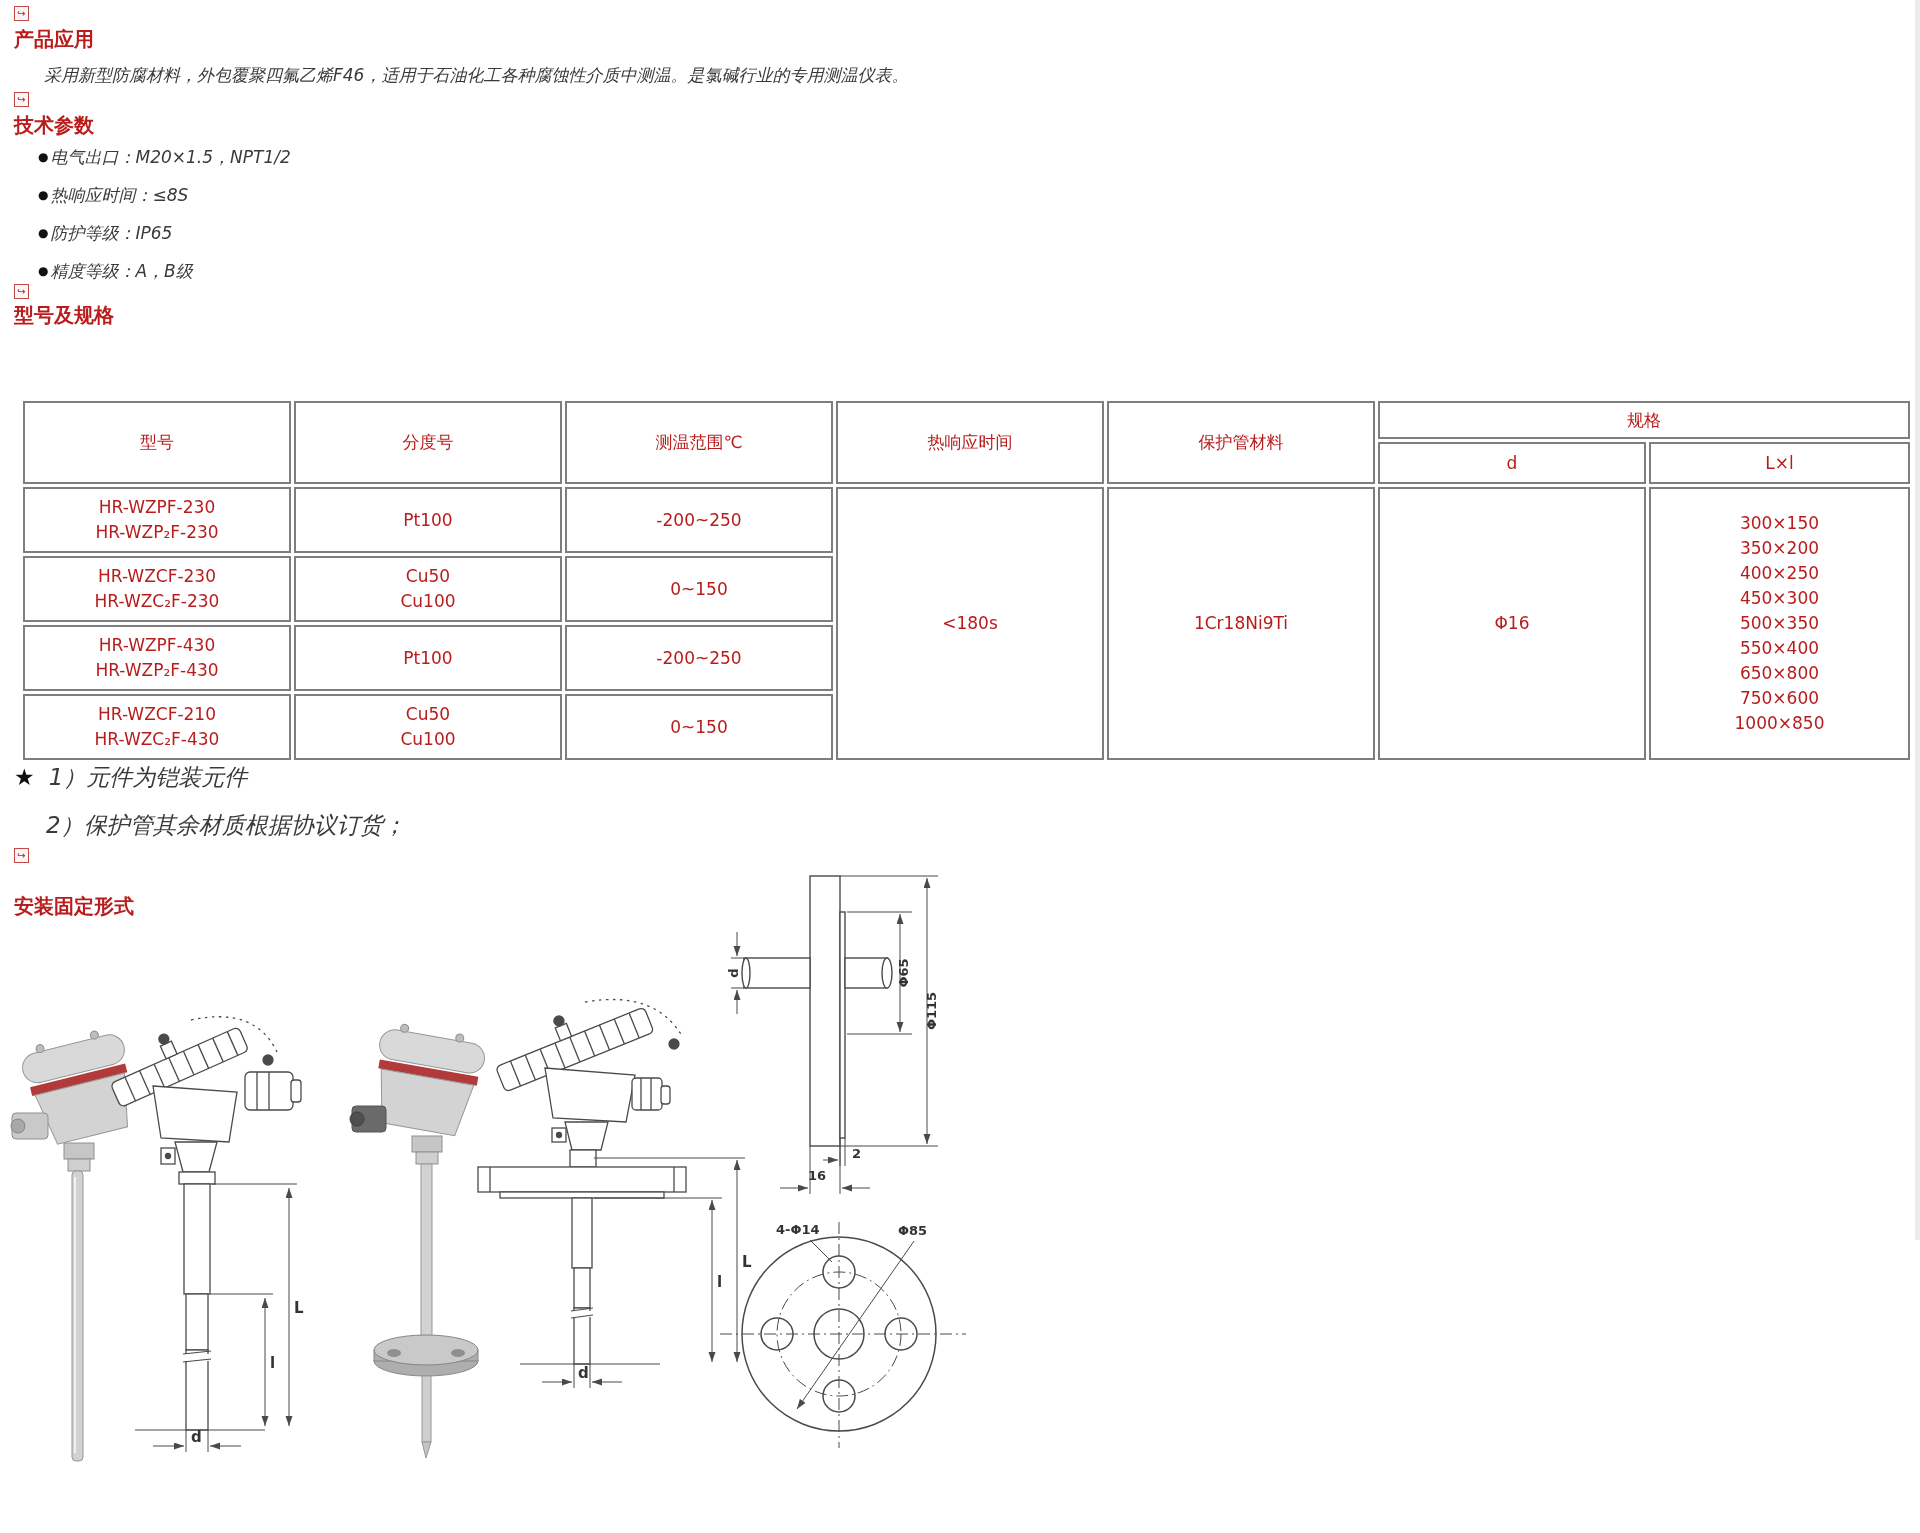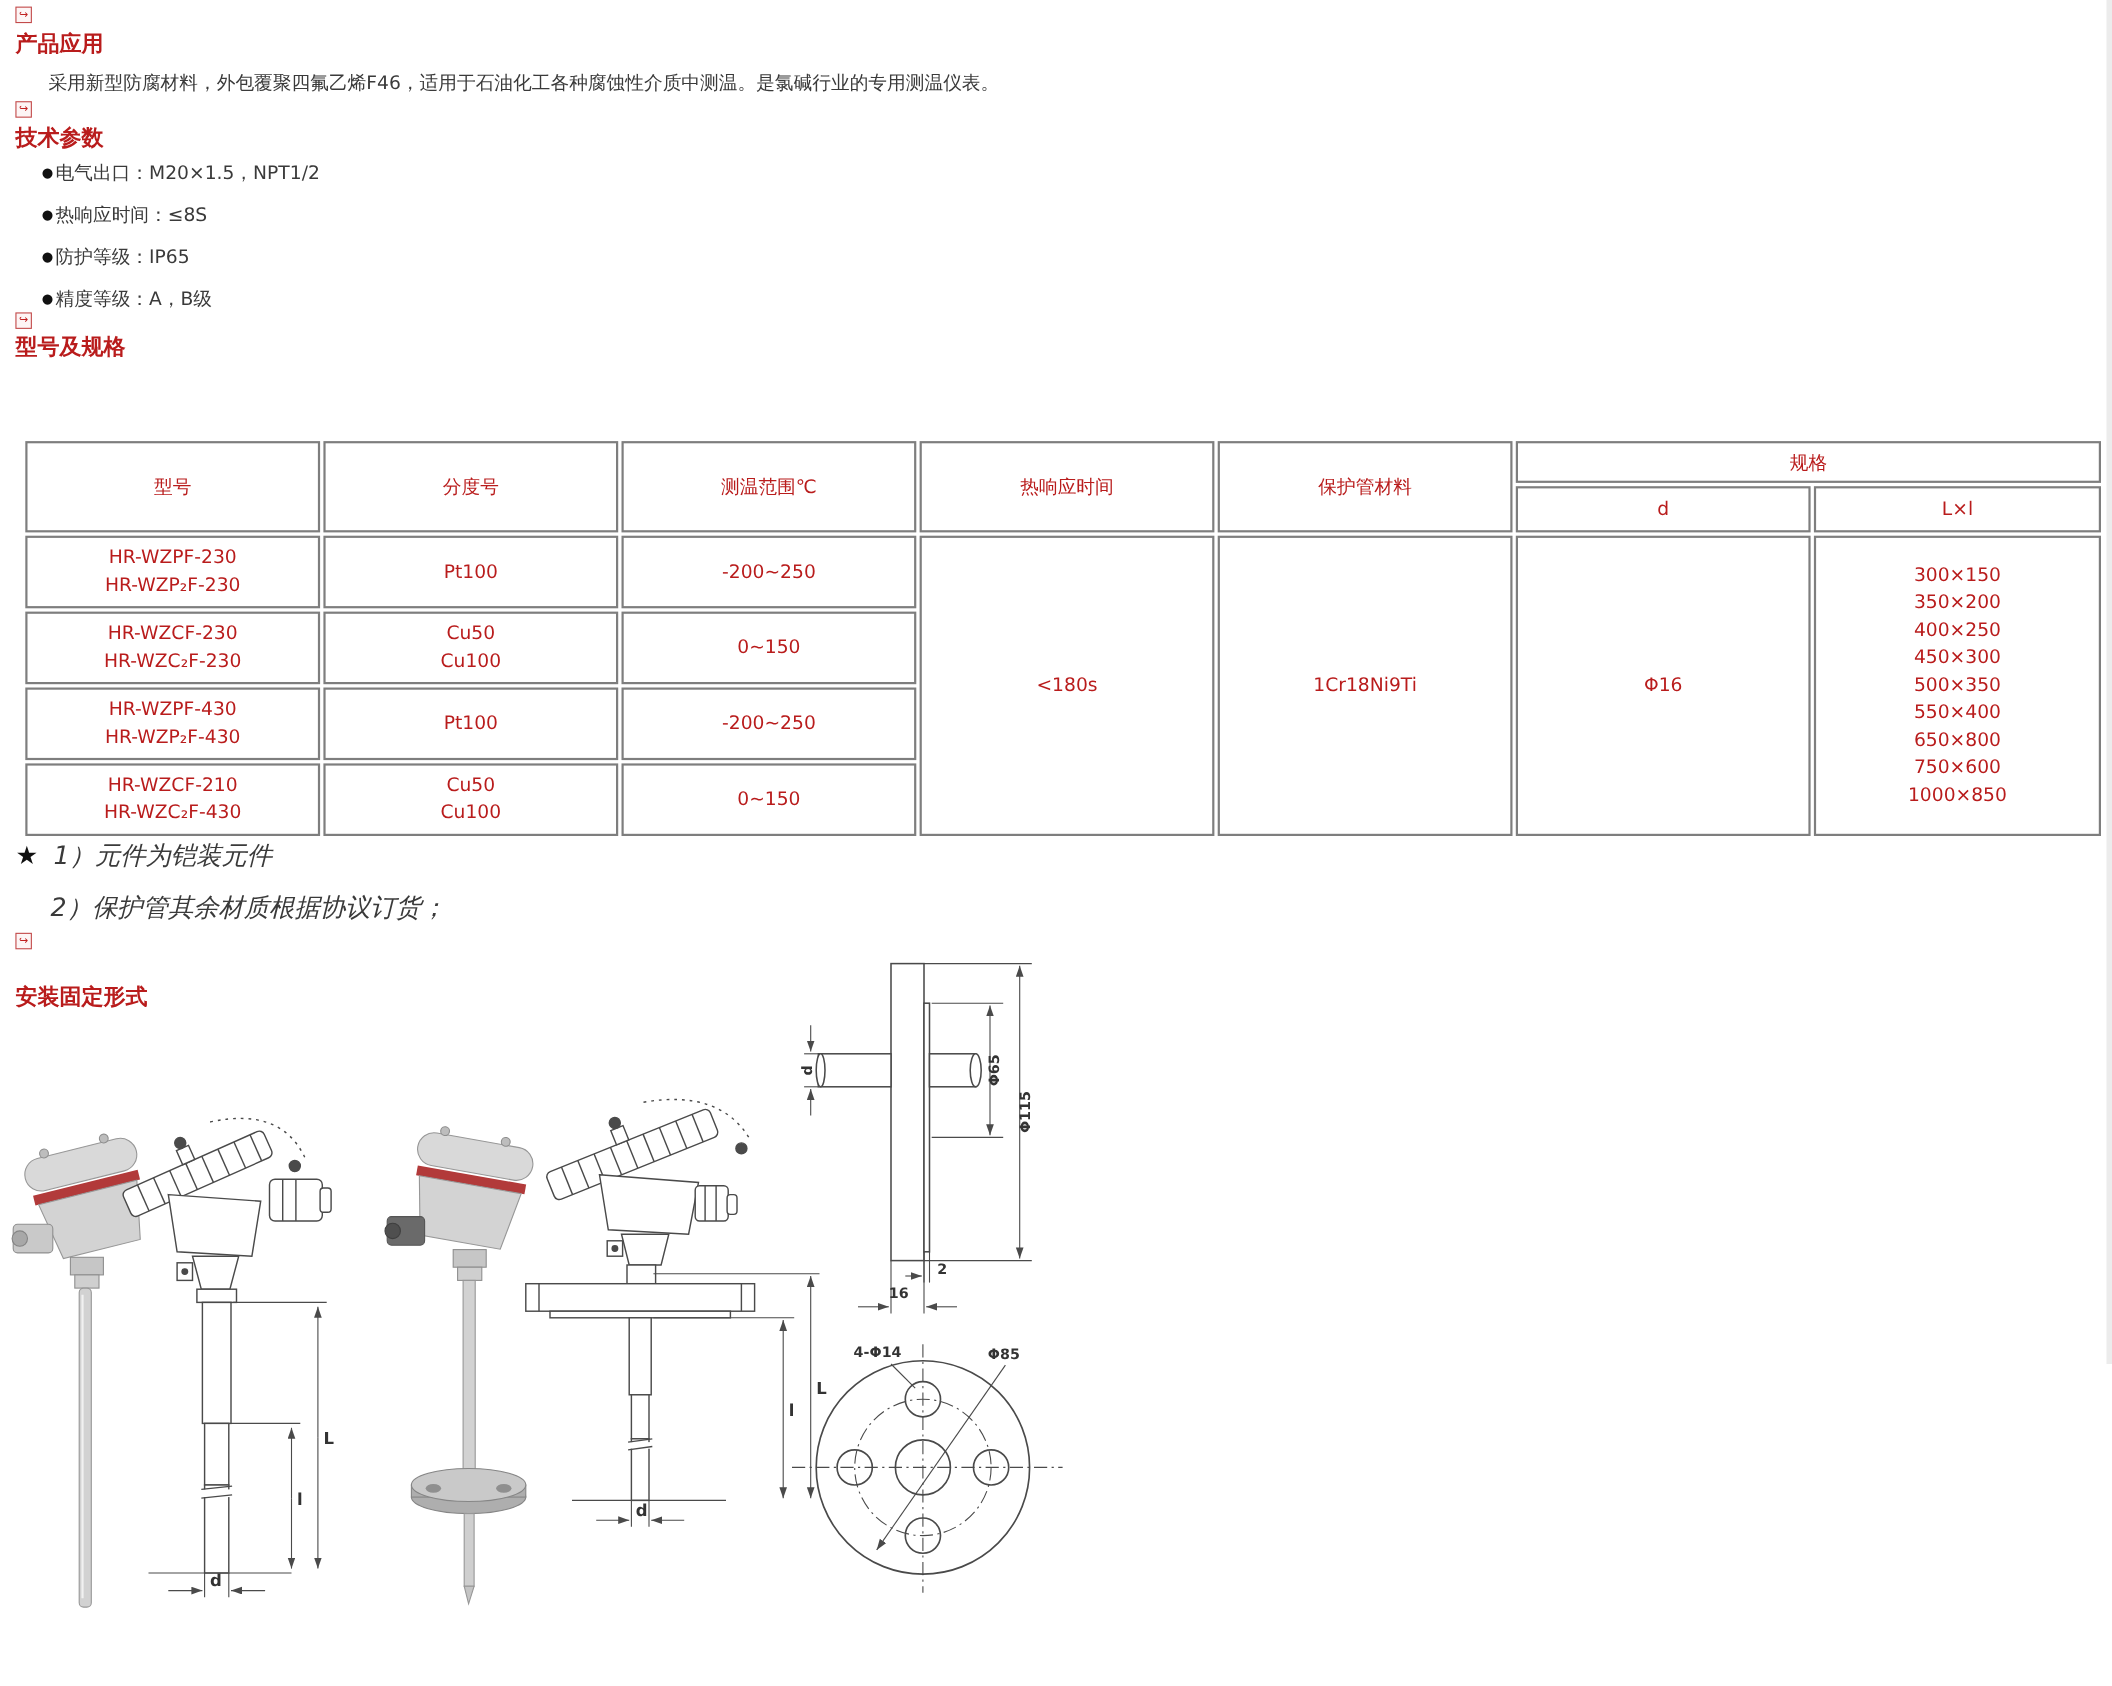--- a/index.html
+++ b/index.html
@@ -8,22 +8,22 @@
     font-family:"DejaVu Sans","Liberation Sans",sans-serif;color:#333;
     overflow:hidden;
   }
   
   .marker{
     position:absolute;width:13px;height:13px;border:1px solid #c24a4a;
     background:#fdf5f5;display:flex;align-items:center;justify-content:center;
   }
   .marker i{font-style:normal;color:#c02020;font-size:10px;line-height:11px;}
   .sec-title{position:absolute;font-size:20px;font-weight:bold;color:#b91c1c;}
-  .para{position:absolute;font-size:17px;color:#3a3a3a;}
-  .param-item{position:absolute;left:38px;font-size:17px;color:#3a3a3a;}
+  .para{position:absolute;font-size:17px;color:#3a3a3a;font-style:italic;}
+  .param-item{position:absolute;left:38px;font-size:17px;color:#3a3a3a;font-style:italic;}
   .param-item .bullet{font-size:12px;vertical-align:2px;margin-right:2px;color:#111;}
   .note{position:absolute;font-size:23px;color:#3a3a3a;font-style:italic;}
   .note .star{margin-right:14px;color:#111;}
   
   .spec-table-wrap{position:absolute;left:20px;top:398px;width:1893px;}
   table{border-collapse:separate;border-spacing:3px;table-layout:fixed;width:1893px;}
   th,td{
     border:2px solid #7e7e7e;background:#fff;text-align:center;vertical-align:middle;
     font-size:17px;font-weight:normal;color:#b91c1c;padding:2px;
   }

